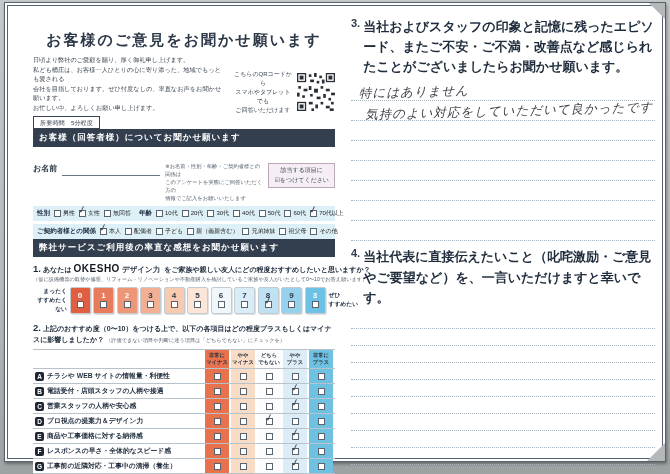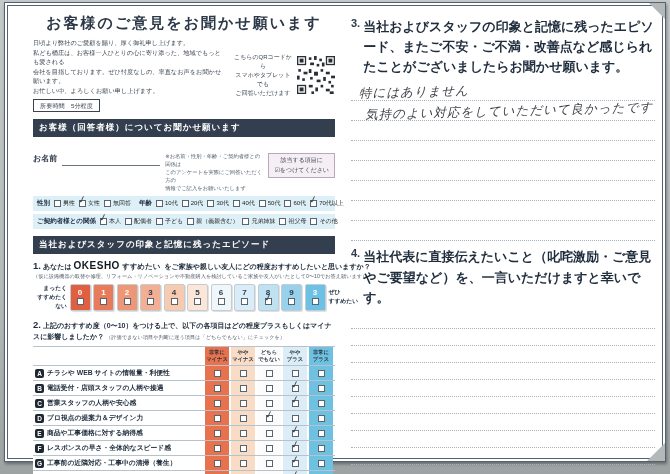--- a/index.html
+++ b/index.html
@@ -16,29 +16,29 @@
     box-shadow:inset 0 0 0 2px #ffffff, inset 0 0 0 3px #55616e, 1px 2px 3px rgba(0,0,0,.35);
   }
   .fold{position:absolute;width:0;height:0;border-style:solid;z-index:5;}
   .fold.tr{top:0;right:0;border-width:0 16px 16px 0;border-color:transparent #b4b8b8 transparent transparent;}
   .fold.br{bottom:0;right:0;border-width:0 0 18px 18px;border-color:transparent transparent #b4b8b8 transparent;}
 
   .col{position:absolute;top:8px;}
   .col.left{left:28px;width:302px;}
   .col.right{left:346px;width:304px;}
 
-  .title{font-size:15px;font-weight:bold;letter-spacing:2px;text-align:center;color:#2c3848;margin-top:3px;}
+  .title{font-size:15px;font-weight:bold;letter-spacing:2px;text-align:center;color:#2c3848;margin-top:20px;}
   .intro-row{display:flex;margin-top:5px;gap:6px;}
   .intro-text{width:194px;font-size:6.2px;line-height:1.55;color:#3a4450;}
   .duration{display:inline-block;border:1px solid #3a4450;padding:1px 6px;font-size:6.2px;margin-top:3px;}
   .qr-area{display:flex;align-items:center;gap:4px;flex:1;}
   .qr-caption{font-size:6px;line-height:1.5;color:#3a4450;white-space:pre-line;text-align:center;}
   .qr{flex:none;}
 
-  .bar{background:#333f4f;color:#fff;font-size:8.5px;font-weight:bold;padding:3px 6px;letter-spacing:1px;margin-top:7px;}
+  .bar{background:#333f4f;color:#fff;font-size:8.5px;font-weight:bold;padding:3px 6px;letter-spacing:1px;margin-top:0;}
 
   .name-row{display:flex;align-items:flex-start;margin-top:16px;gap:5px;}
   .fld-label{font-size:8px;font-weight:bold;flex:none;}
   .name-line{width:98px;border-bottom:1px solid #6b7682;height:12px;flex:none;}
   .note{font-size:5.3px;line-height:1.5;color:#55606c;white-space:pre-line;flex:1;}
   .instr{flex:none;border:1px solid #baa8ba;background:#f5eef5;font-size:6px;line-height:1.6;padding:2px 5px;white-space:pre-line;text-align:center;color:#3a4450;}
 
   .band{background:#ddf0f7;display:flex;align-items:center;gap:4px;padding:3px 4px;margin-top:3px;font-size:6px;}
   .band-label{font-weight:bold;font-size:6.5px;flex:none;color:#223044;}
   .opt{display:flex;align-items:center;gap:2px;flex:none;color:#222;}
@@ -238,24 +238,24 @@
       <span class="opt">
           <span class="cb"></span>
           <span>祖父母</span>
         </span>
       <span class="opt">
           <span class="cb"></span>
           <span>その他</span>
         </span>
     </div>
 
-    <div class="bar">当社およびスタッフの印象と記憶に残ったエピソード</div>
+    <div class="bar">弊社サービスご利用後の率直な感想をお聞かせ願います</div>
 
     <div class="q1">
-      <span class="qno">1.</span><span>あなたは </span><span class="brand">OKESHO</span><span class="brand2"> すすめたい </span><span>をご家族や親しい友人にどの程度おすすめしたいと思いますか？</span>
+      <span class="qno">1.</span><span>あなたは </span><span class="brand">OKESHO</span><span class="brand2"> デザイン力 </span><span>をご家族や親しい友人にどの程度おすすめしたいと思いますか？</span>
     </div>
     <div class="q1sub">（仮に設備機器の取替や修理、リフォーム・リノベーションや不動産購入を検討しているご家族や友人がいたとして0〜10でお答え願います）</div>
 
     <div class="scale-row">
       <span class="slabel l">まったく
 すすめたくない</span>
       <span class="sbox" style="background: rgb(224, 95, 65);">
           <span class="snum" style="color: rgb(255, 255, 255);">0</span>
           <span class="cb"></span>
         </span>

